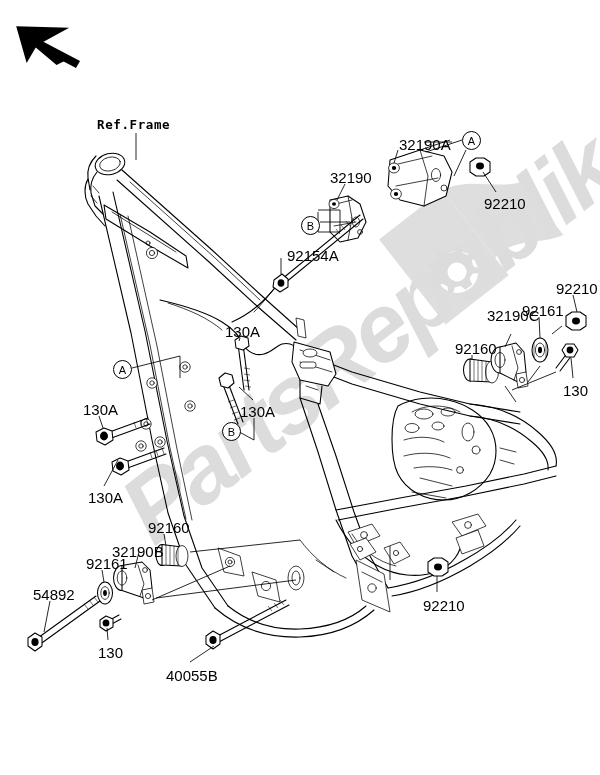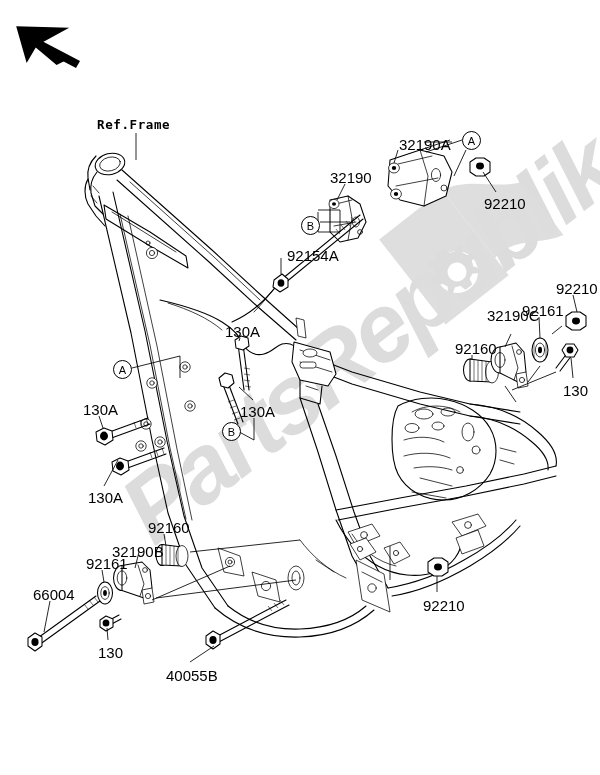--- a/index.html
+++ b/index.html
@@ -426,21 +426,21 @@
       <div class="lbl" style="left: 487px; top: 308px;">32190C</div>
       <div class="lbl" style="left: 455px; top: 341px;">92160</div>
       <div class="lbl" style="left: 563px; top: 383px;">130</div>
       <div class="lbl" style="left: 225px; top: 324px;">130A</div>
       <div class="lbl" style="left: 240px; top: 404px;">130A</div>
       <div class="lbl" style="left: 83px; top: 402px;">130A</div>
       <div class="lbl" style="left: 88px; top: 490px;">130A</div>
       <div class="lbl" style="left: 148px; top: 520px;">92160</div>
       <div class="lbl" style="left: 112px; top: 538px; margin-top: 6px;">32190B</div>
       <div class="lbl" style="left: 86px; top: 556px;">92161</div>
-      <div class="lbl" style="left: 33px; top: 587px;">66004</div>
+      <div class="lbl" style="left: 33px; top: 587px;">54892</div>
       <div class="lbl" style="left: 98px; top: 645px;">130</div>
       <div class="lbl" style="left: 166px; top: 668px;">40055B</div>
       <div class="lbl" style="left: 423px; top: 598px;">92210</div>
     </div>
   <div id="marker-layer">
       <div class="circ" style="left: 462px; top: 131px;">A</div>
       <div class="circ" style="left: 301px; top: 216px;">B</div>
       <div class="circ" style="left: 113px; top: 360px;">A</div>
       <div class="circ" style="left: 222px; top: 422px;">B</div>
     </div>

